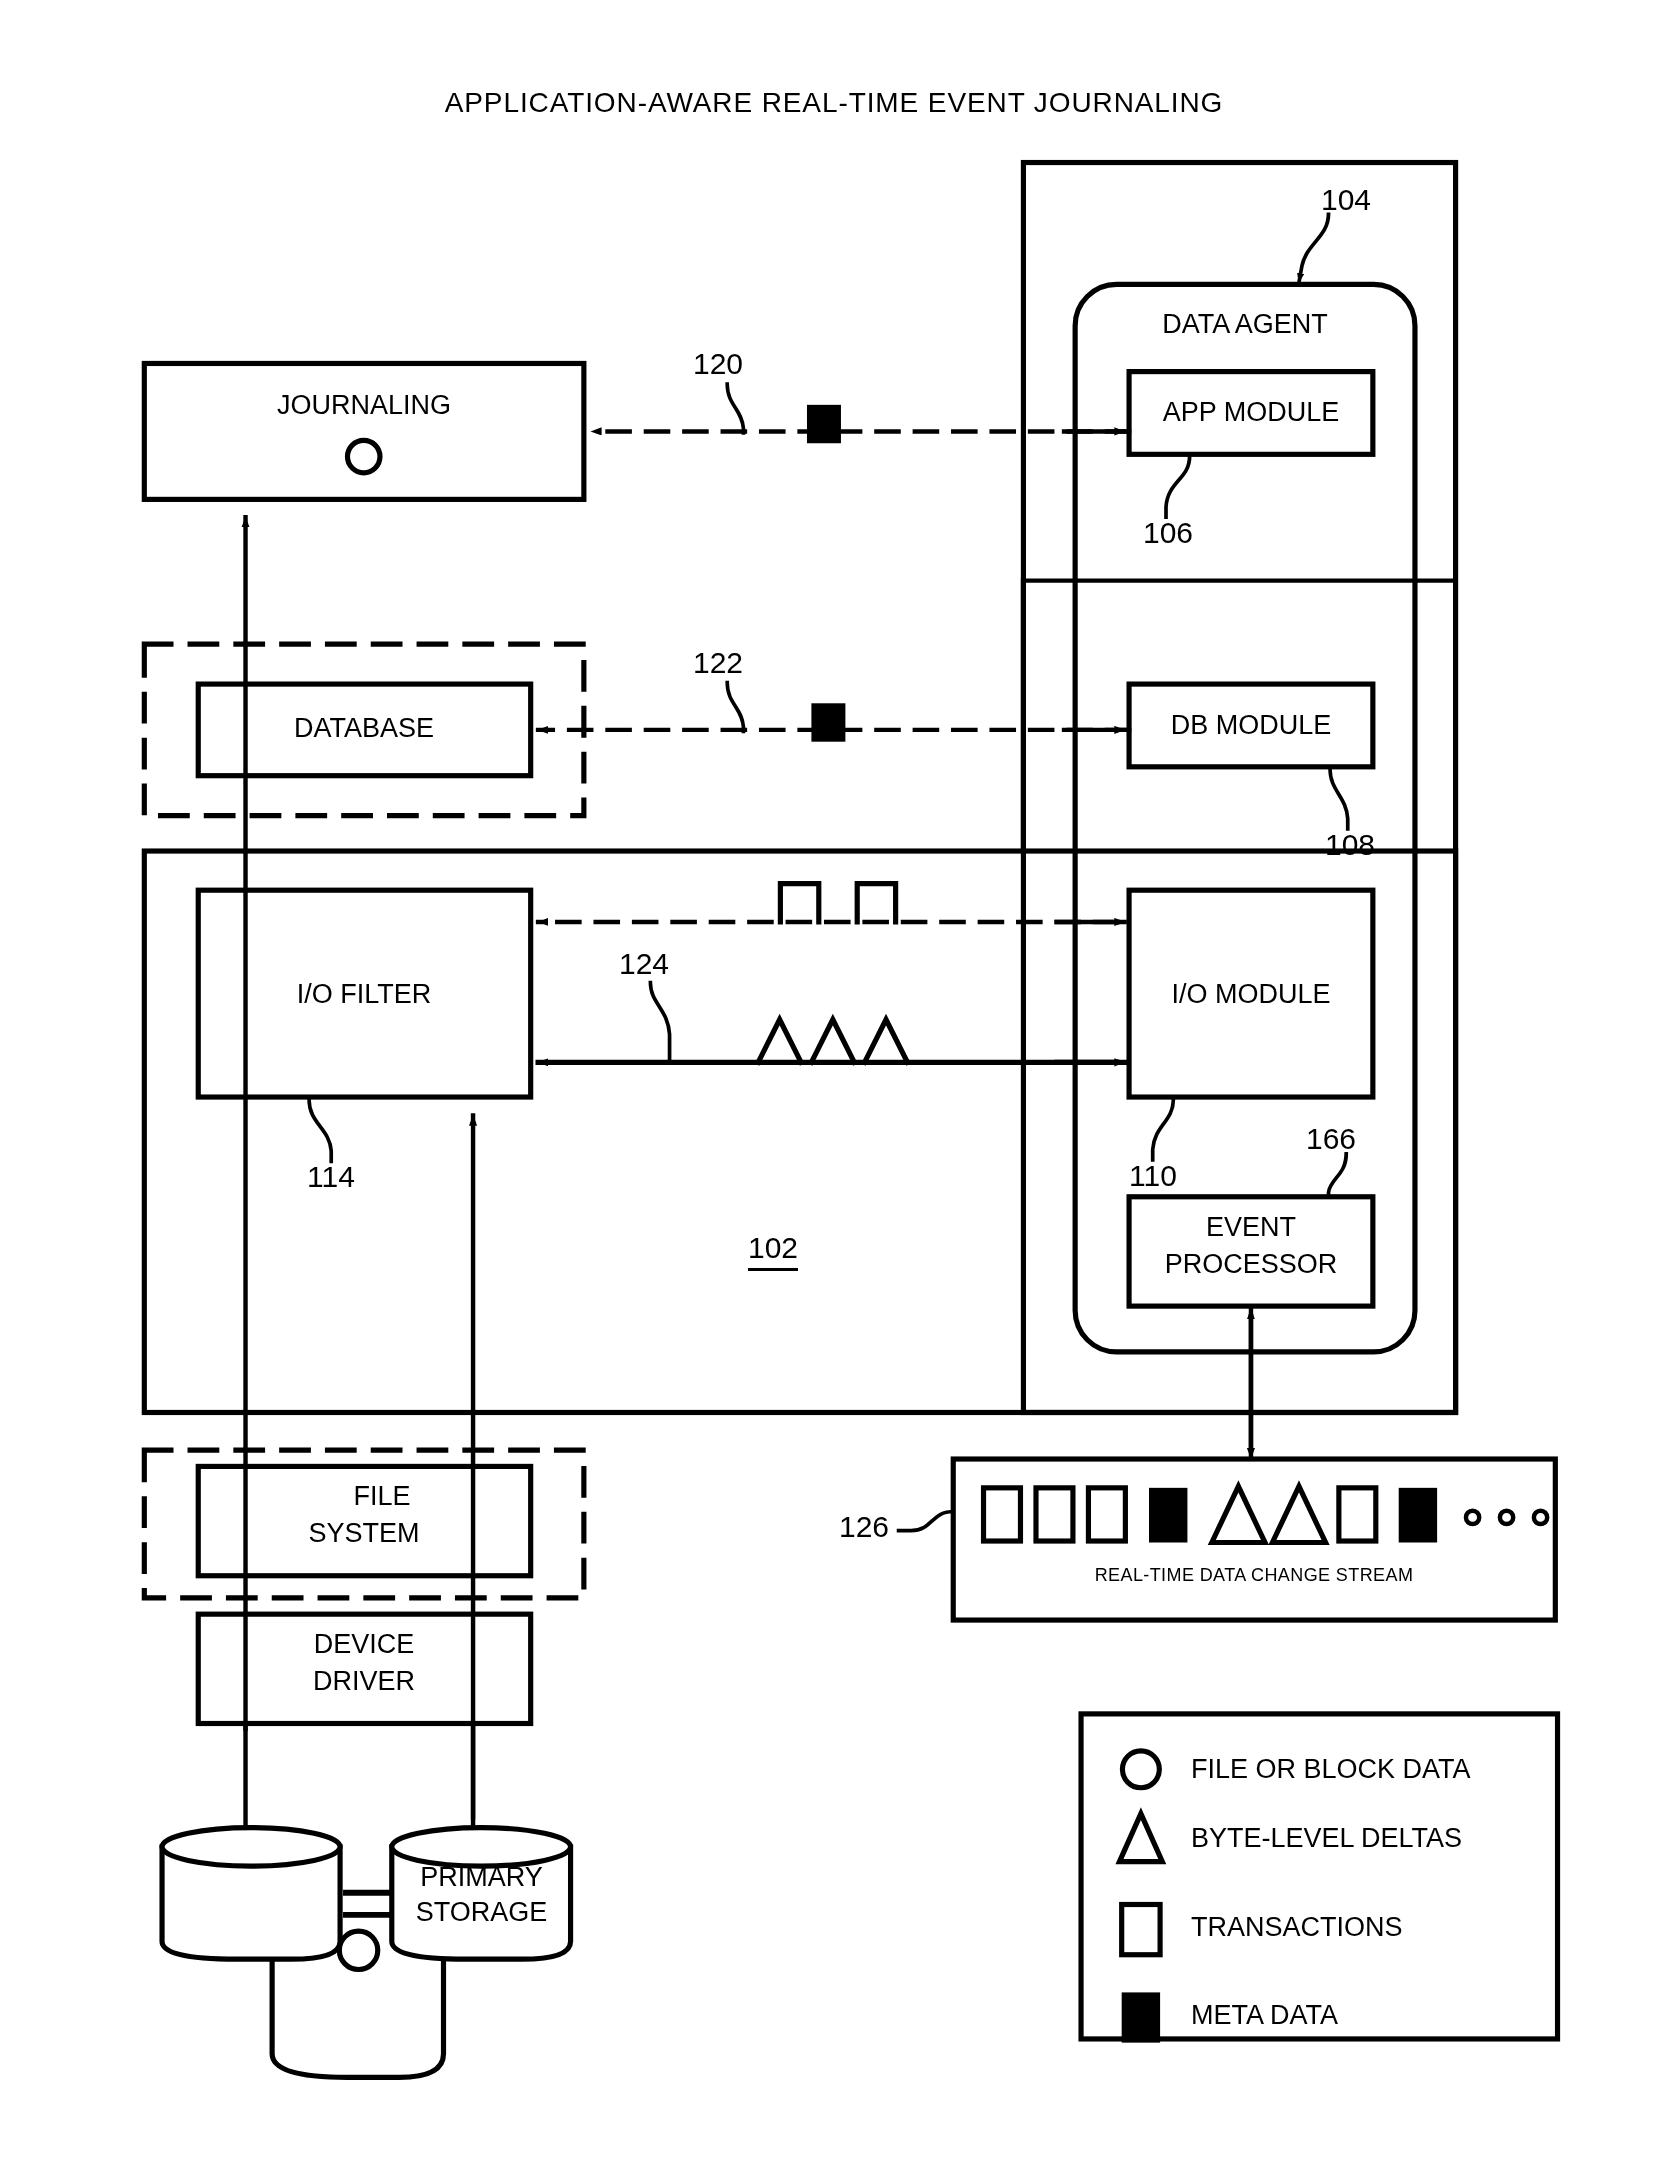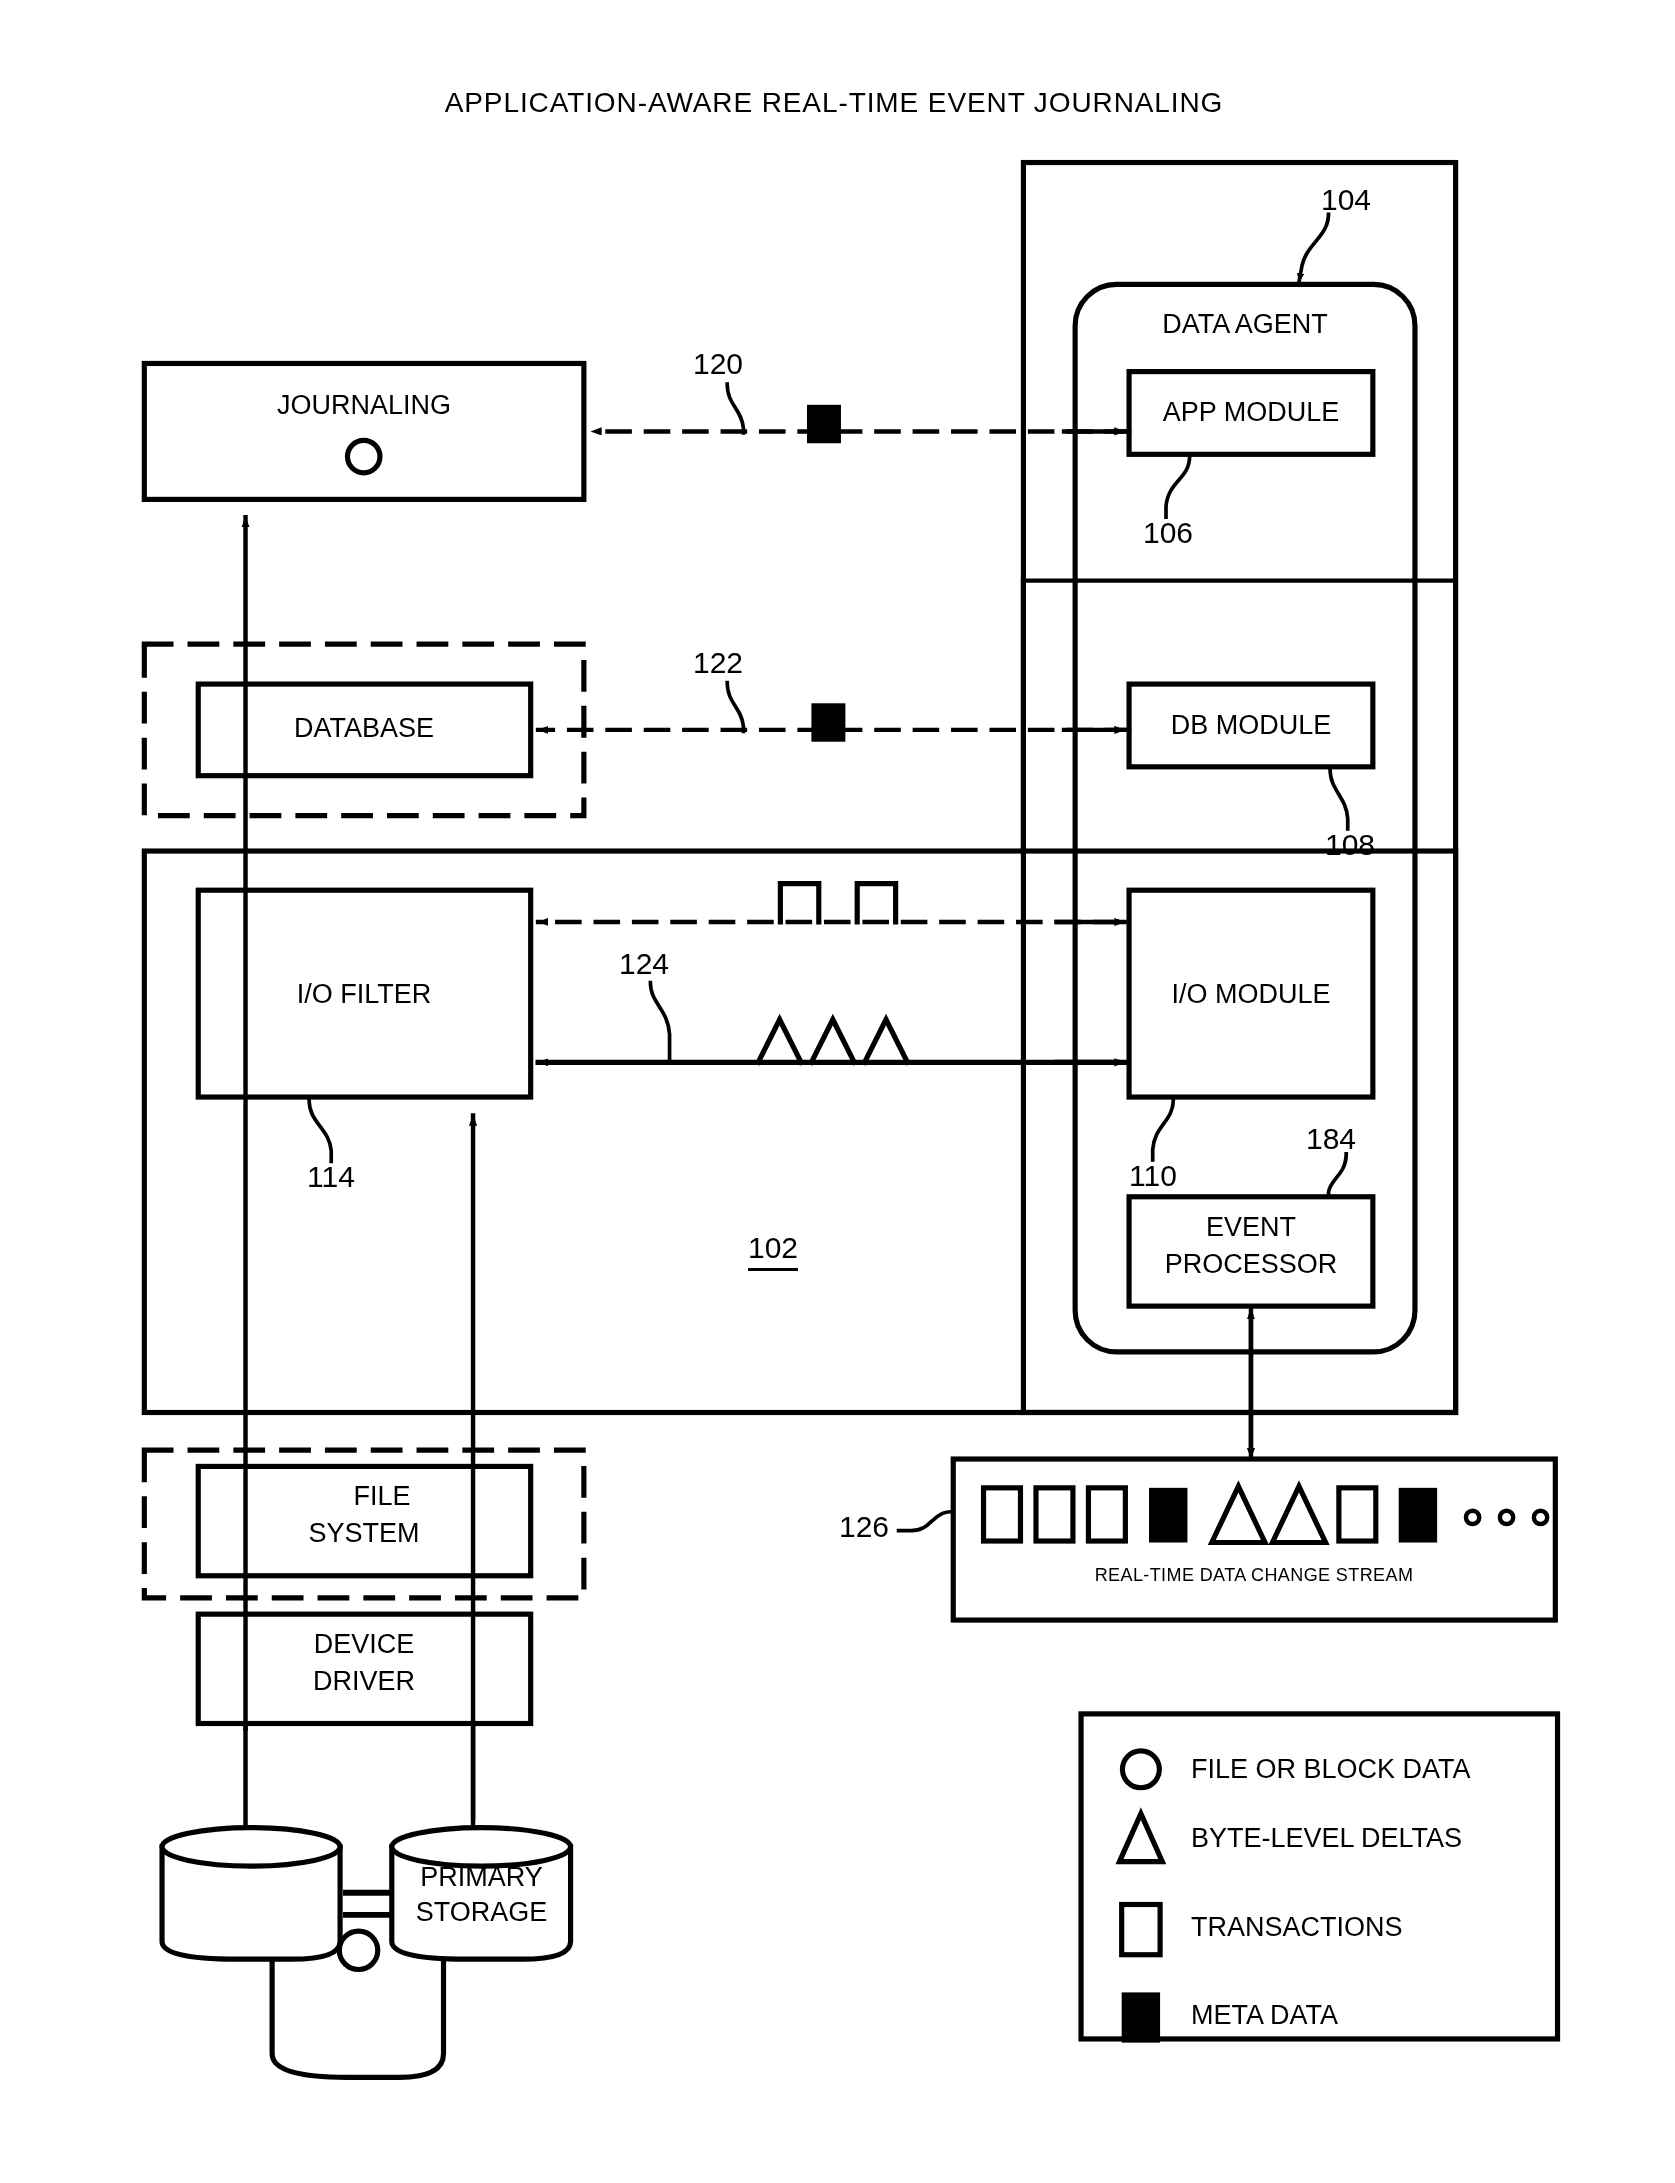--- a/index.html
+++ b/index.html
@@ -170,21 +170,21 @@
   <div class="lbl box-text" style="left:1129px;top:710px;width:244px;">DB MODULE</div>
   <div class="lbl box-text" style="left:1129px;top:979px;width:244px;">I/O MODULE</div>
 
   <div class="lbl box-text" style="left:1129px;top:1212px;width:244px;">EVENT</div>
   <div class="lbl box-text" style="left:1129px;top:1249px;width:244px;">PROCESSOR</div>
 
   <div class="lbl num" style="left:1302px;top:183px;margin-left:19px;">104</div>
   <div class="lbl num" style="left:1143px;top:516px;">106</div>
   <div class="lbl num" style="left:1325px;top:828px;">108</div>
   <div class="lbl num" style="left:1129px;top:1159px;">110</div>
-  <div class="lbl num" style="left:1306px;top:1122px;">184</div>
+  <div class="lbl num" style="left:1306px;top:1122px;">166</div>
   <div class="lbl num" style="left:307px;top:1160px;">114</div>
   <div class="lbl num" style="left:693px;top:347px;">120</div>
   <div class="lbl num" style="left:693px;top:646px;">122</div>
   <div class="lbl num" style="left:619px;top:947px;">124</div>
   <div class="lbl num" style="left:839px;top:1510px;">126</div>
   <div class="lbl num-ul" style="left:748px;top:1212px;">102</div>
 
   <div class="lbl stream-text" style="left:953px;top:1565px;width:602px;">REAL-TIME DATA CHANGE STREAM</div>
 
   <div class="lbl legend-text" style="left:1191px;top:1754px;">FILE OR BLOCK DATA</div>

